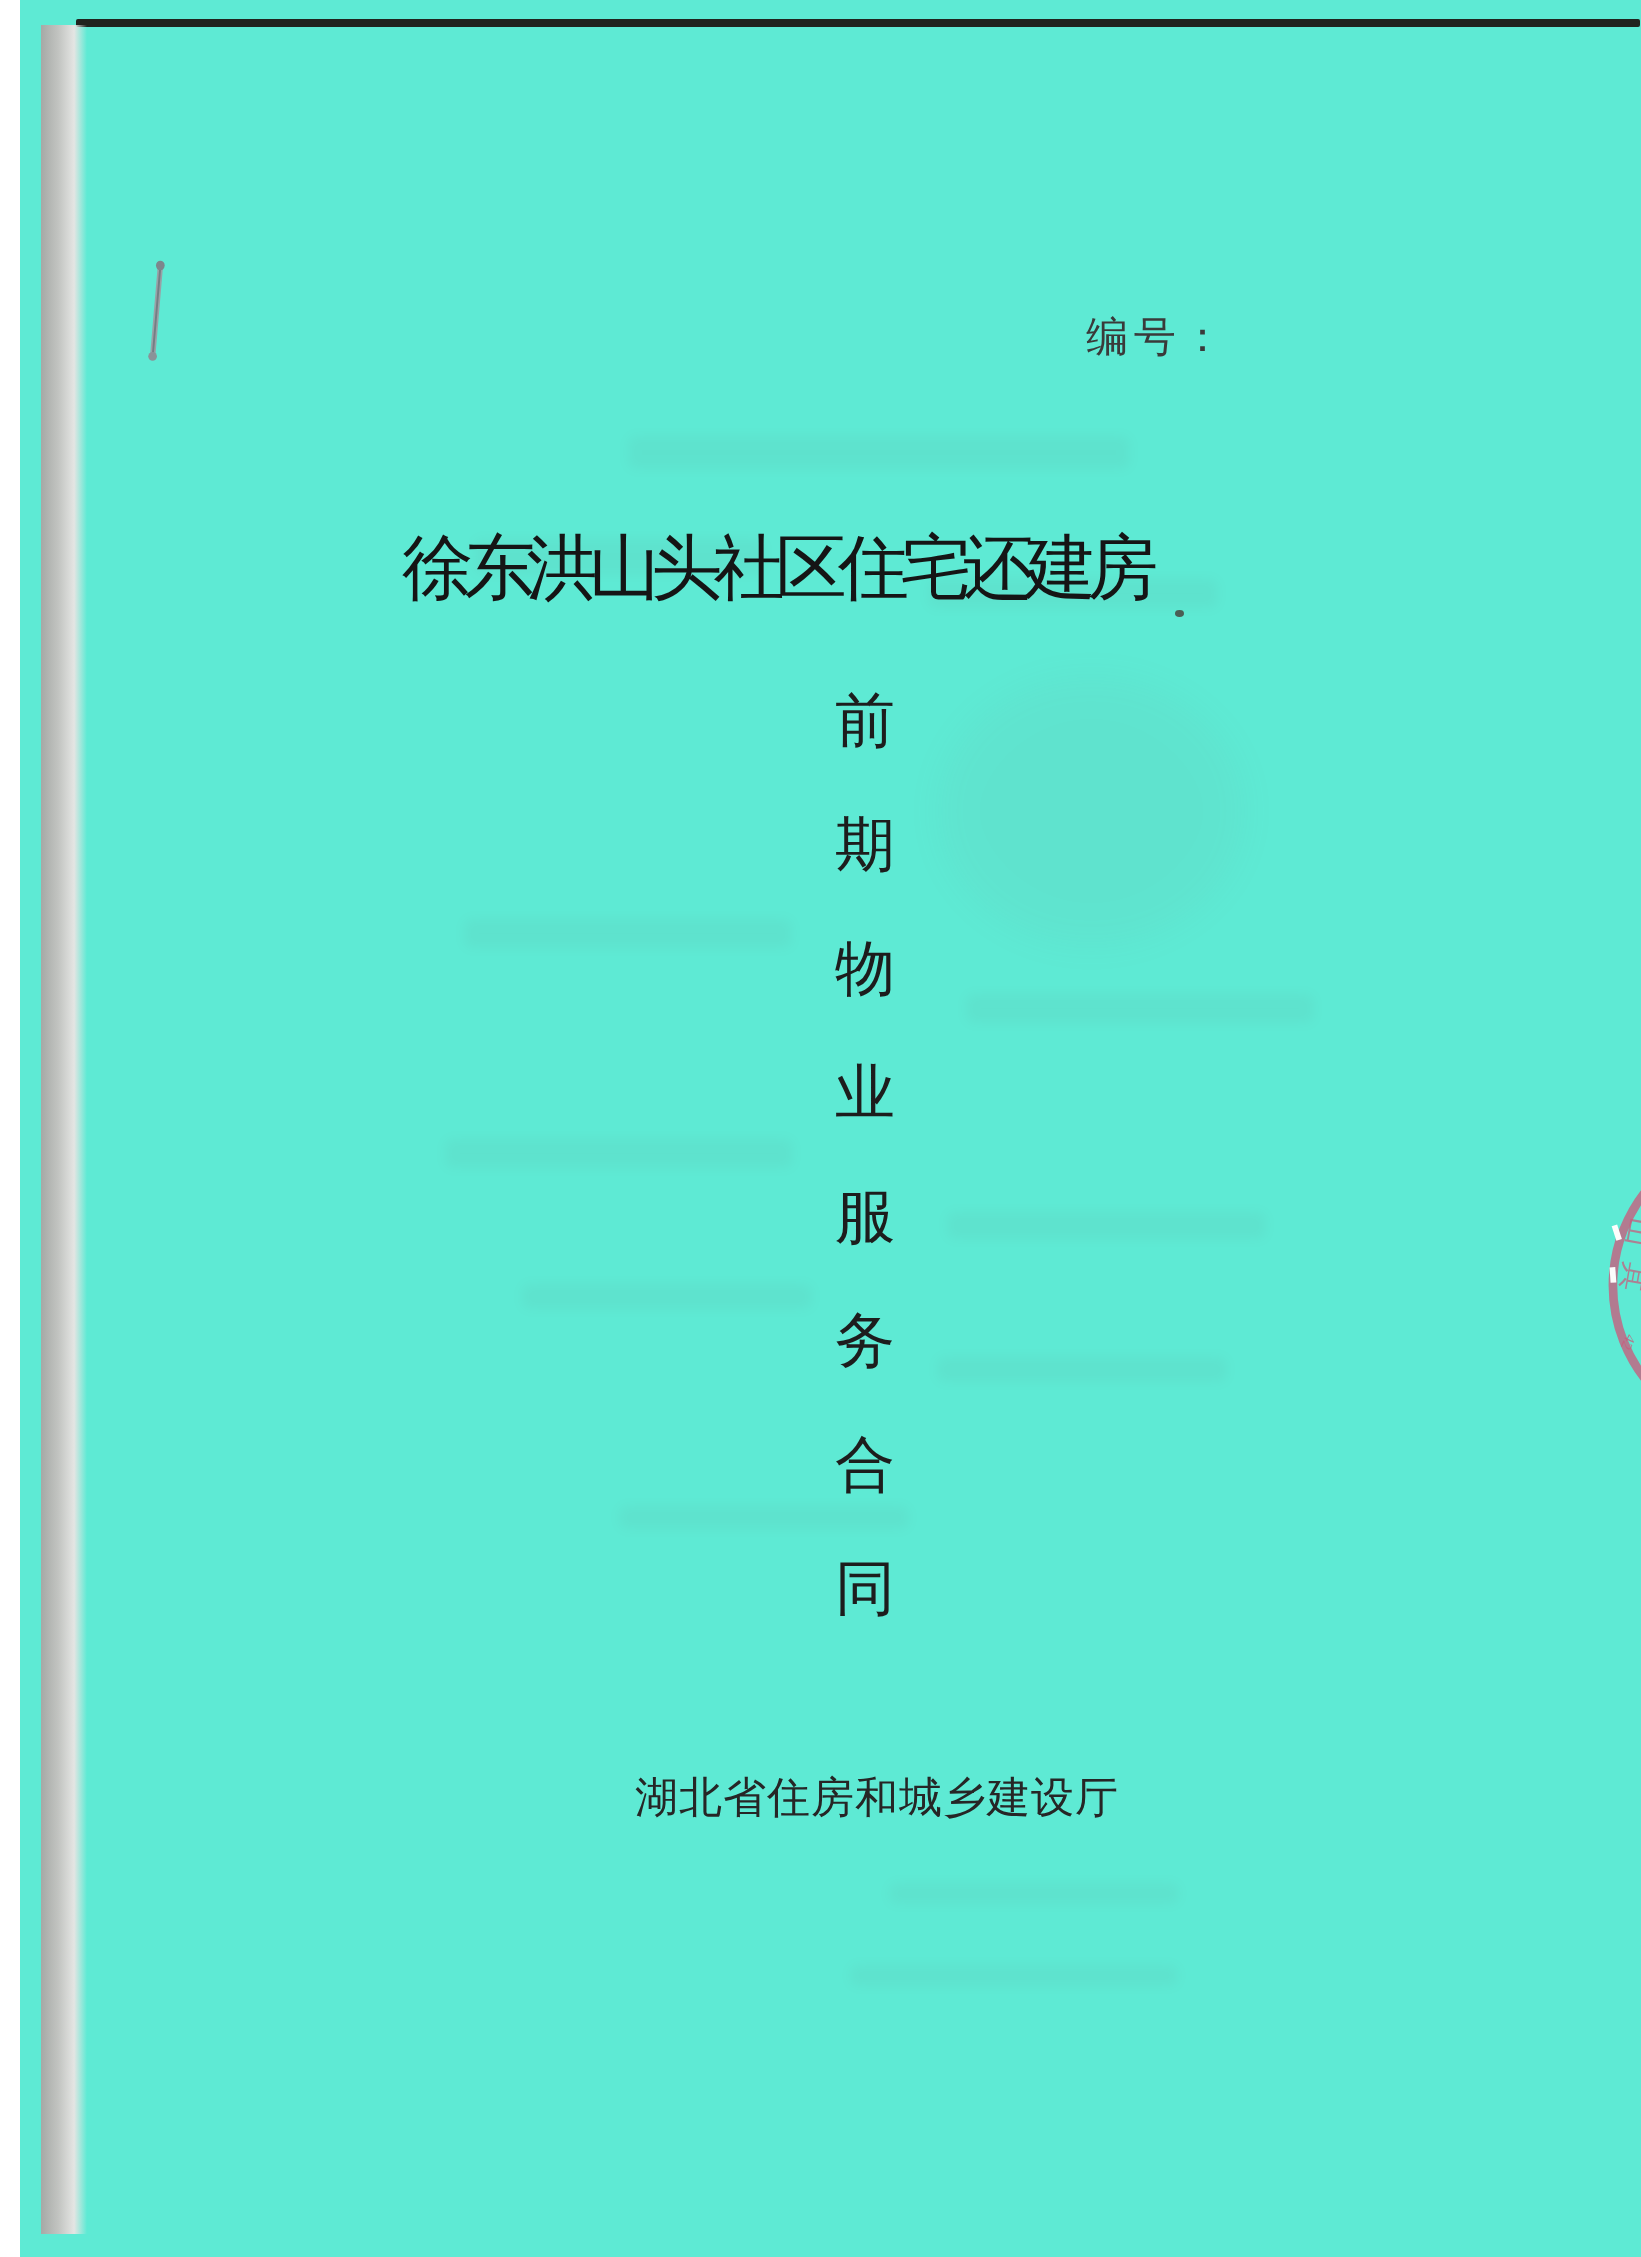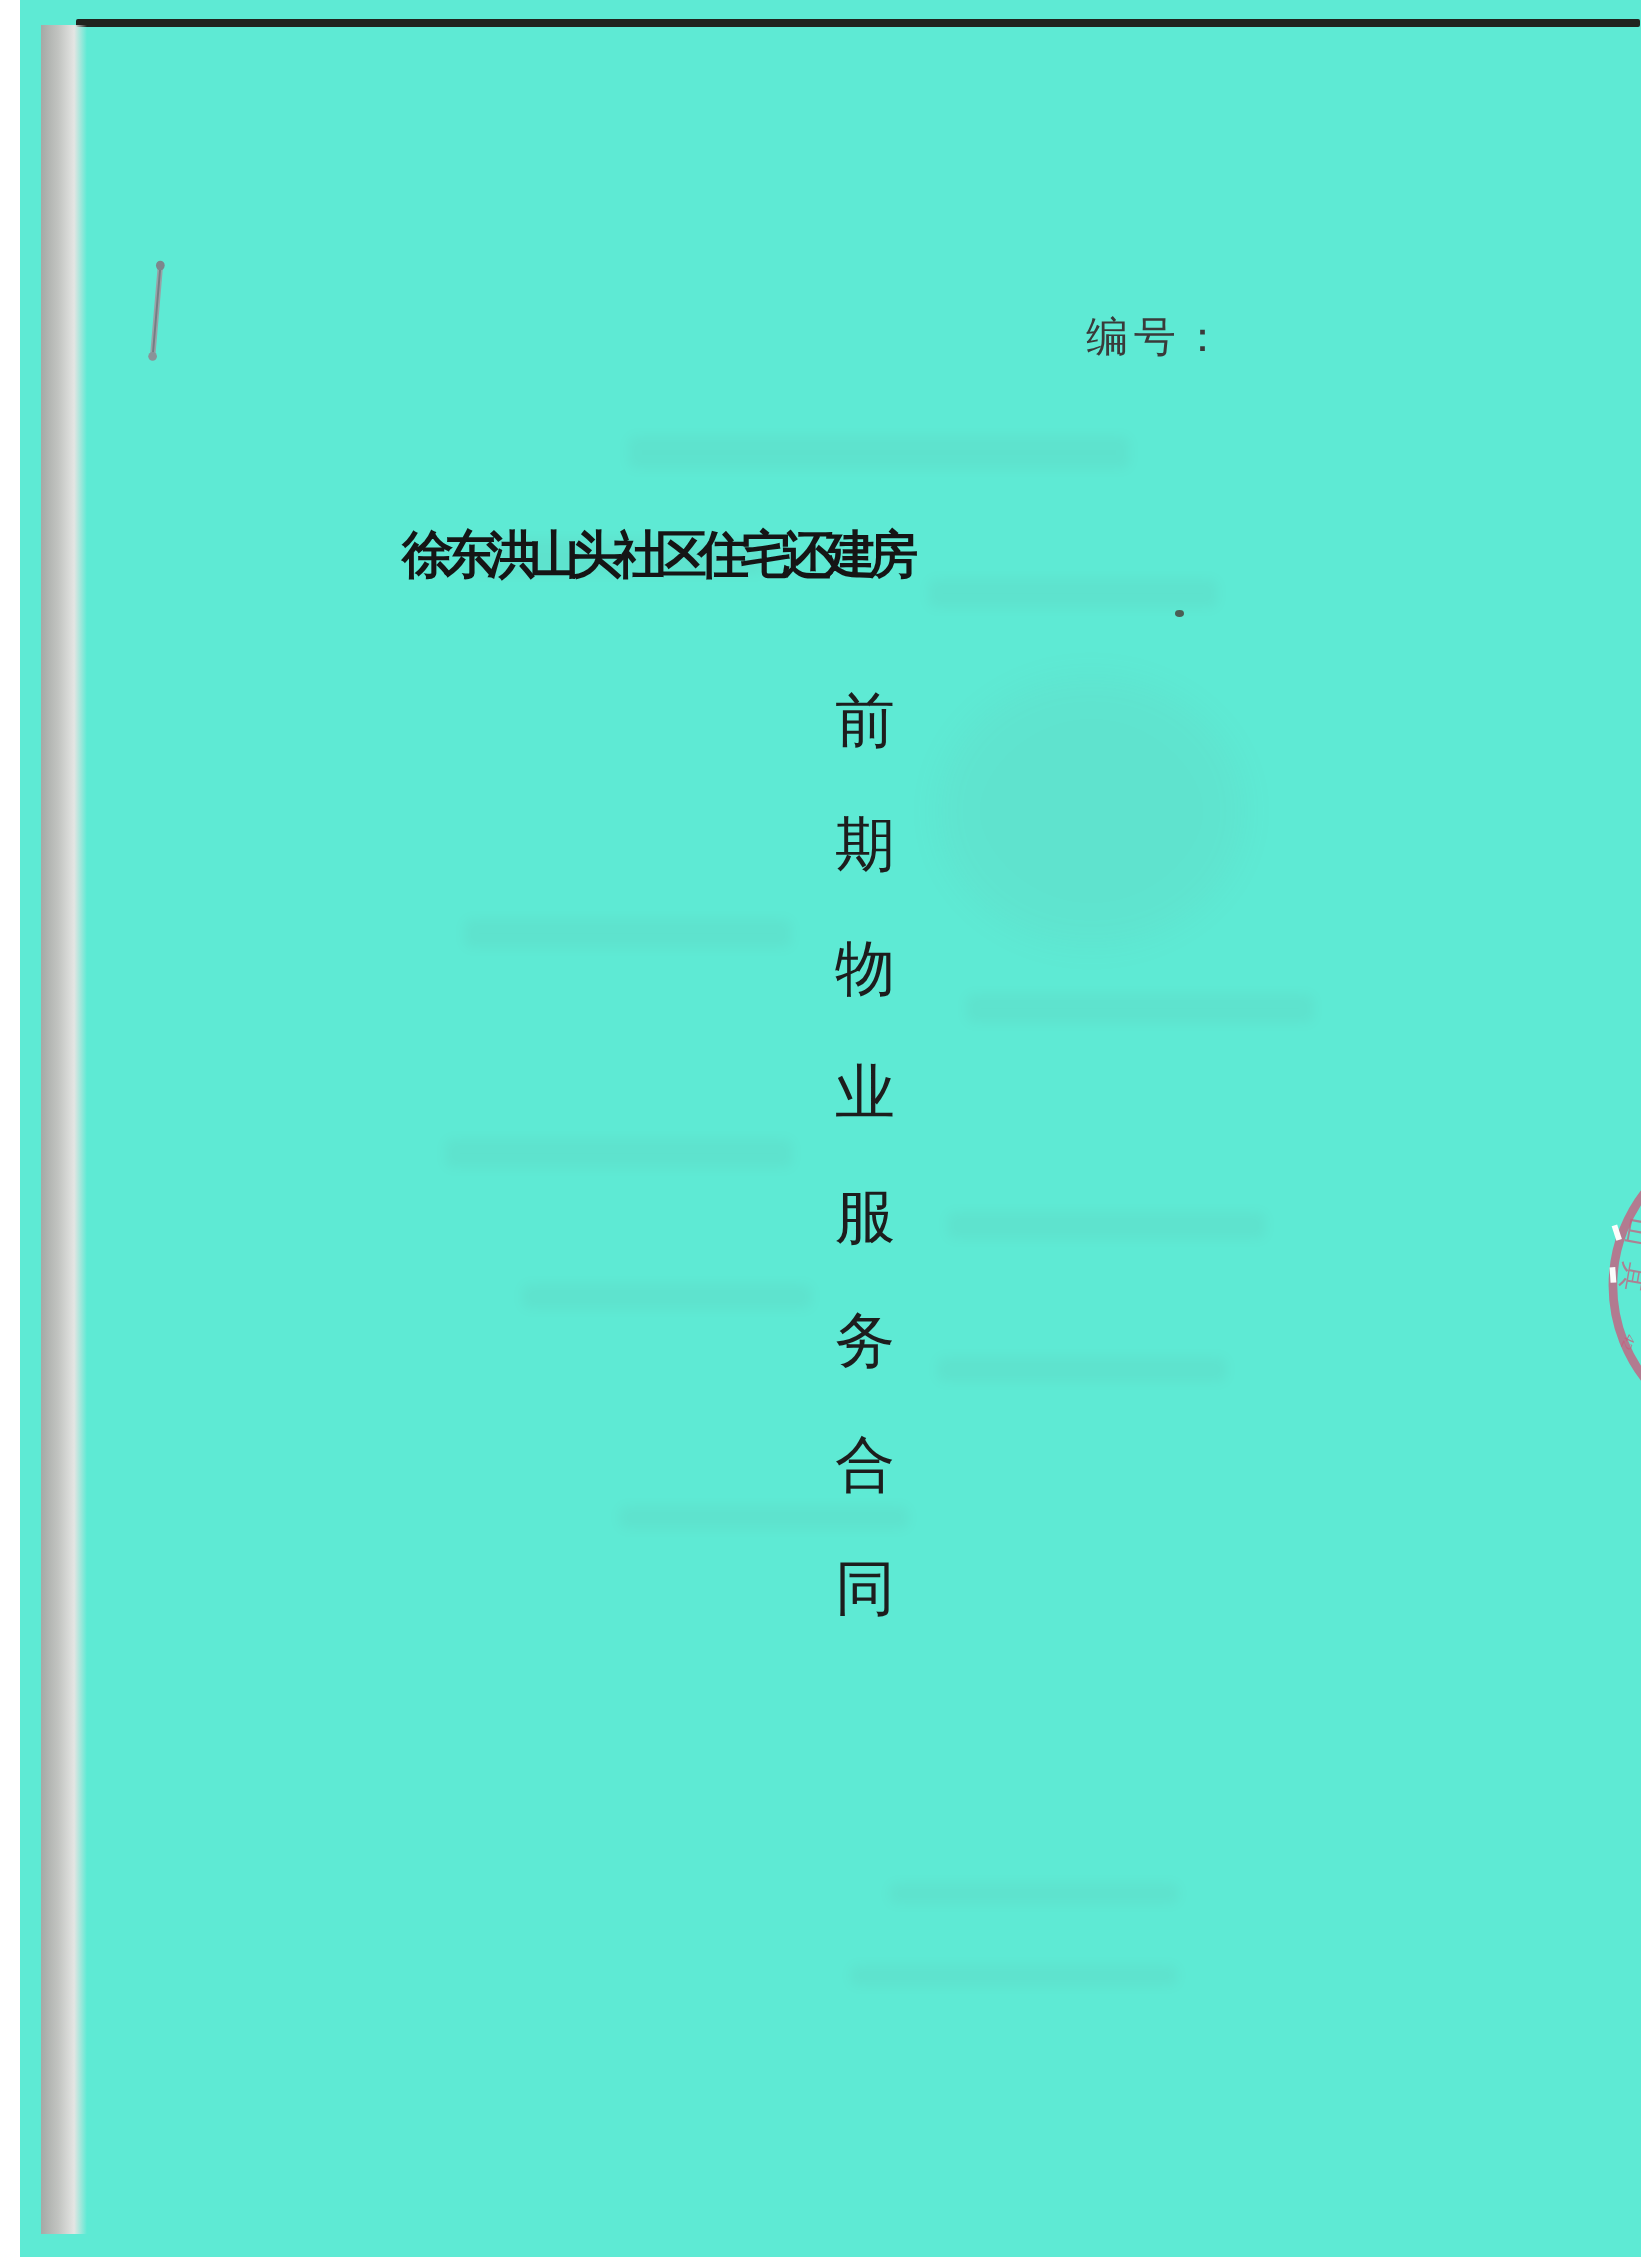--- a/index.html
+++ b/index.html
@@ -8,21 +8,21 @@
   
   .top-edge{position:absolute;left:56px;top:19.3px;width:1564px;height:7.7px;background:#20241f;border-radius:1.9px;}
   .left-edge{position:absolute;left:21px;top:25px;width:46px;height:2209px;
              background:linear-gradient(to right,#a6a9a6 0%,#c2c4c1 38%,#e4e5e3 72%,rgba(250,250,249,0) 100%);}
   
   .staple{position:absolute;left:116px;top:251px;width:39px;height:116px;}
   
   .serial{position:absolute;left:1066px;top:309px;font-size:42px;letter-spacing:5.8px;
           color:#3a3a3a;white-space:nowrap;}
   
-  .title{position:absolute;left:382px;top:521px;font-size:51px;font-weight:700;
+  .title{position:absolute;left:382px;top:521px;font-size:71px;font-weight:400;
          letter-spacing:-8.7px;color:#151515;white-space:nowrap;text-align:center;}
   
   .vtitle{position:absolute;left:814px;top:691px;width:62px;display:flex;flex-direction:column;
           gap:64px;align-items:center;}
   .vtitle .vchar{font-size:60px;line-height:60px;color:#1d1d1d;text-align:center;}
   
   .pub1{position:absolute;left:615px;top:1769px;font-size:43px;letter-spacing:1px;color:#262626;white-space:nowrap;}
   .pub2{position:absolute;left:609px;top:1856px;font-size:43px;letter-spacing:2.9px;color:#262626;white-space:nowrap;}
   
   .stamp{position:absolute;left:1566px;top:1166px;width:75px;height:239px;}
@@ -69,20 +69,21 @@
     <div class="vchar">前</div>
     <div class="vchar">期</div>
     <div class="vchar">物</div>
     <div class="vchar">业</div>
     <div class="vchar">服</div>
     <div class="vchar">务</div>
     <div class="vchar">合</div>
     <div class="vchar">同</div>
   </div>
 
+  <div class="pub1">湖北省住房和城乡建设厅</div>
 
   <svg class="stamp" viewBox="0 0 78 248">
     <circle cx="186" cy="124" r="158" fill="none" stroke="#c75f7e" stroke-width="9" opacity="0.8"></circle>
     <rect x="24" y="66" width="16" height="6" fill="#fdfdfc" transform="rotate(72 32 69)"></rect>
     <rect x="20" y="110" width="16" height="6" fill="#fdfdfc" transform="rotate(86 28 113)"></rect>
     <text x="56" y="62" font-size="30" fill="#c75f7e" opacity="0.75" transform="rotate(100 56 54)">山</text>
     <text x="50" y="108" font-size="30" fill="#c75f7e" opacity="0.75" transform="rotate(100 50 100)">其</text>
     <text x="48" y="182" font-size="16" fill="#c75f7e" opacity="0.8" transform="rotate(115 48 176)">42</text>
   </svg>
 

